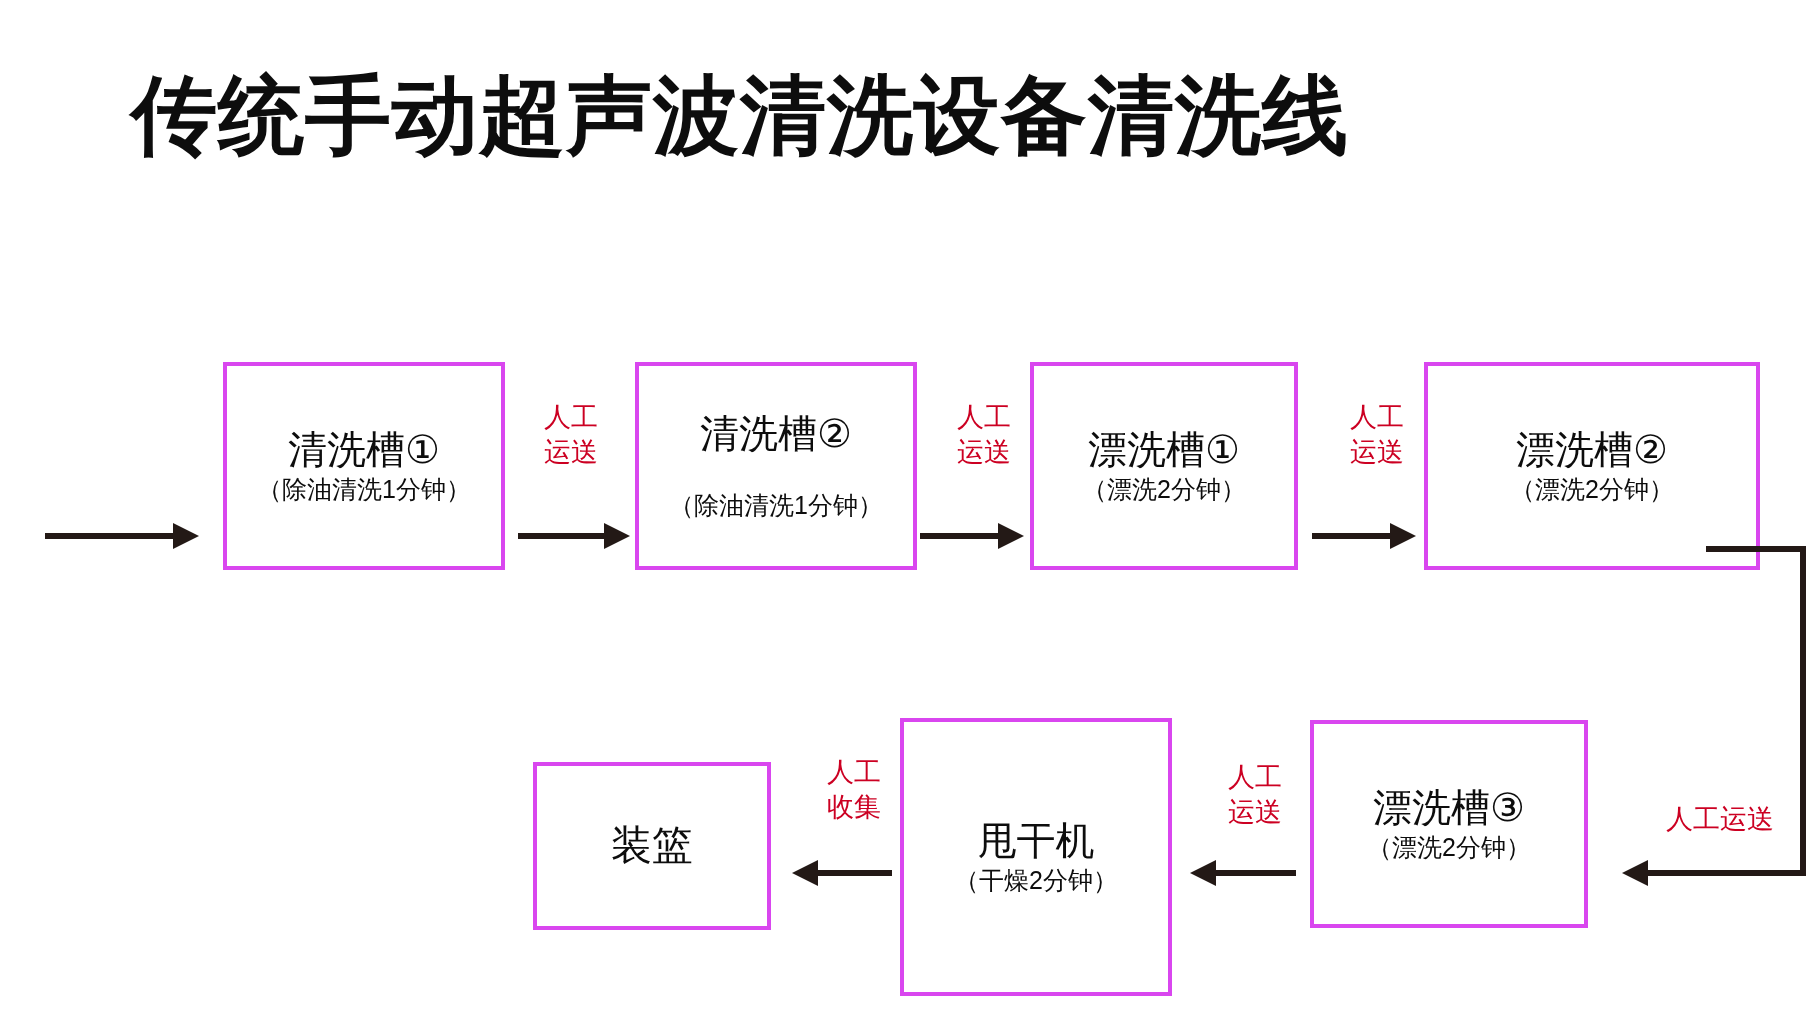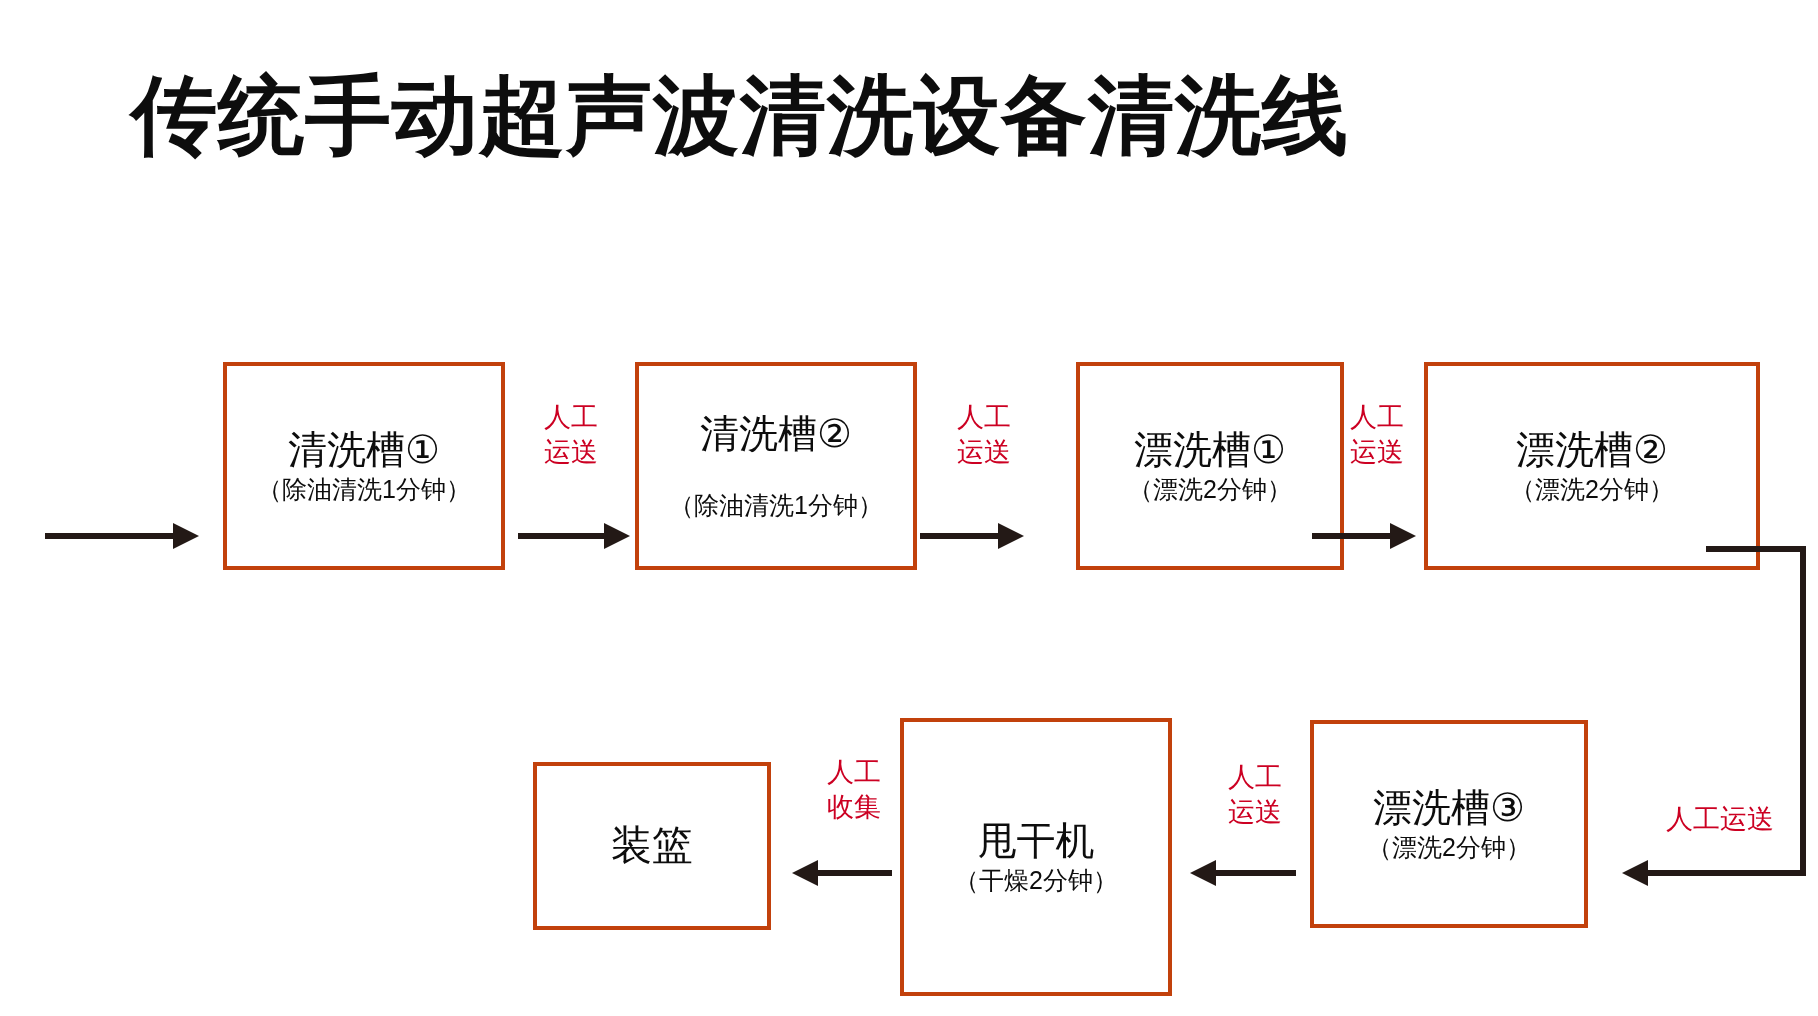--- a/index.html
+++ b/index.html
@@ -31,21 +31,21 @@
     letter-spacing: 1px;
     line-height: 1.1;
     white-space: nowrap;
     font-family: "Liberation Sans", "DejaVu Sans", sans-serif;
   }
 
   
   .box {
     position: absolute;
     box-sizing: border-box;
-    border: 4px solid #c2410c;
+    border: 4px solid #d946ef;
     background: #ffffff;
     display: flex;
     flex-direction: column;
     align-items: center;
     justify-content: center;
     text-align: center;
   }
   .box .b-title {
     font-size: 39px;
     color: #0d0d0d;
@@ -120,21 +120,21 @@
   <div class="box" style="left:223px; top:362px; width:282px; height:208px;">
     <div class="b-title">清洗槽①</div>
     <div class="b-sub">（除油清洗1分钟）</div>
   </div>
 
   <div class="box" style="left:635px; top:362px; width:282px; height:208px;gap:32px;">
     <div class="b-title">清洗槽②</div>
     <div class="b-sub">（除油清洗1分钟）</div>
   </div>
 
-  <div class="box" style="left:1076px; top:362px; width:268px; height:208px;">
+  <div class="box" style="left:1030px; top:362px; width:268px; height:208px;">
     <div class="b-title">漂洗槽①</div>
     <div class="b-sub">（漂洗2分钟）</div>
   </div>
 
   <div class="box" style="left:1424px; top:362px; width:336px; height:208px;">
     <div class="b-title">漂洗槽②</div>
     <div class="b-sub">（漂洗2分钟）</div>
   </div>
 
   <div class="rlabel" style="left:512px; top:400px; width:118px;">

